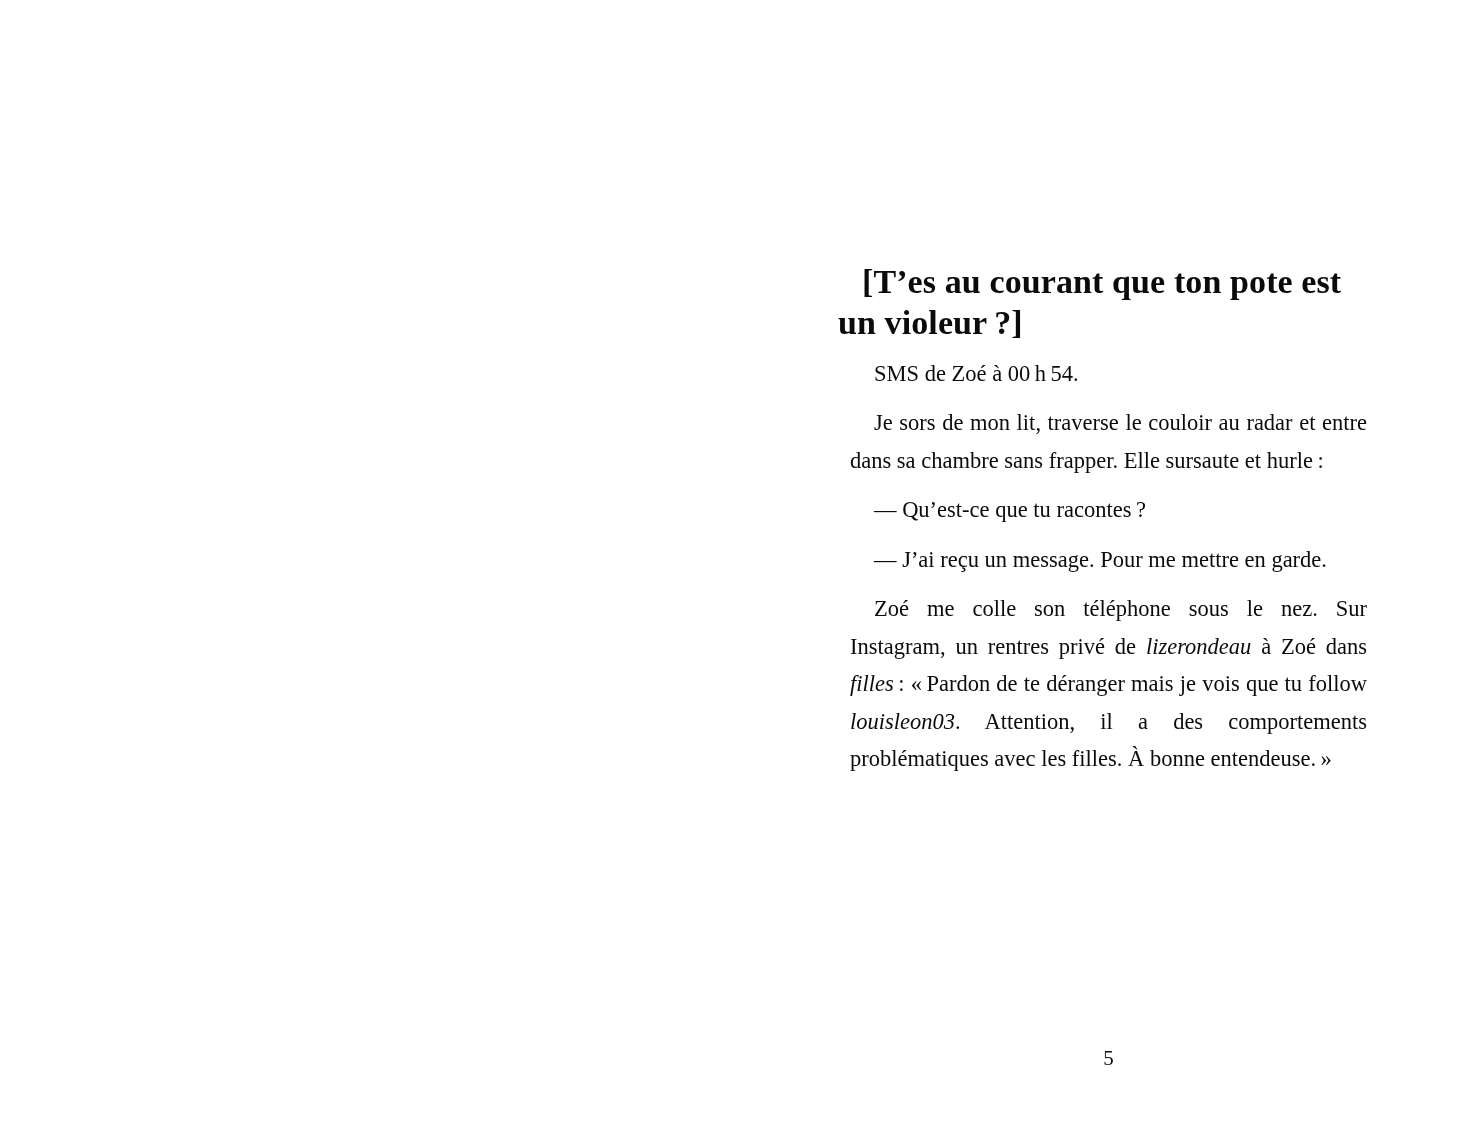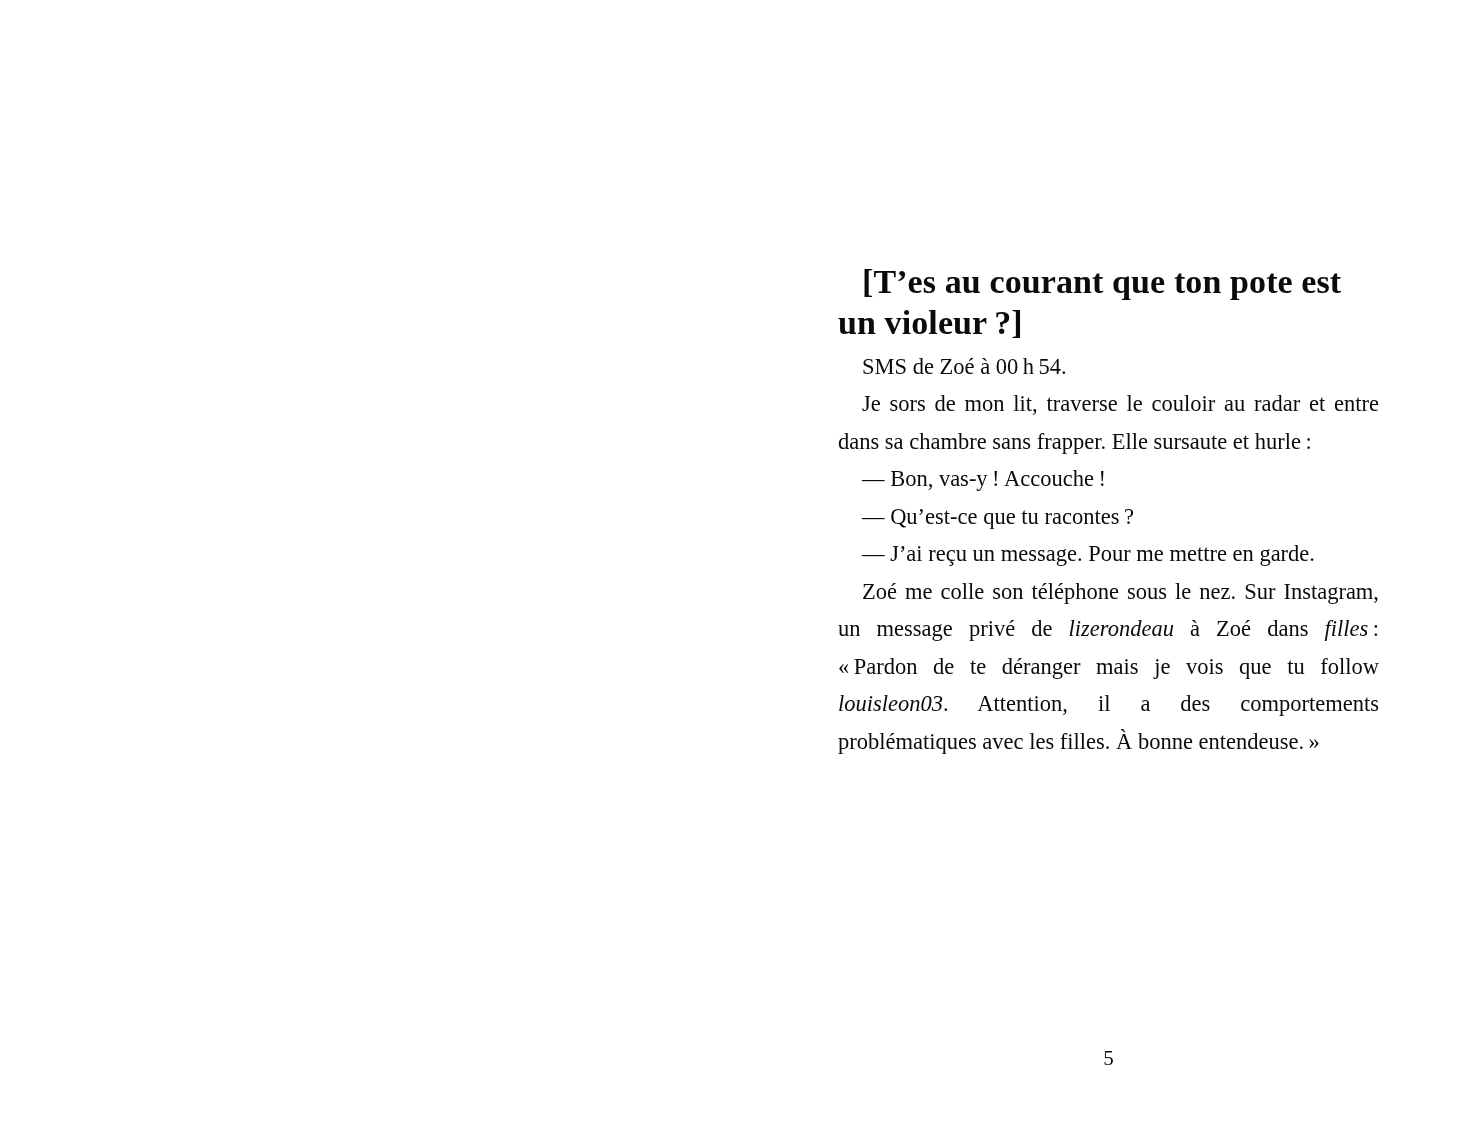--- a/index.html
+++ b/index.html
@@ -30,21 +30,21 @@
   .chapter-title {
     margin: 0 0 5px 0;
     font-size: 34px;
     line-height: 41px;
     font-weight: 700;
     text-indent: 24px;
     text-align: left;
     letter-spacing: 0.1px;
   }
   .body-text p {
-    margin: 0;
+    margin: 12px;
     font-size: 22.5px;
     line-height: 37.45px;
     text-align: justify;
     text-indent: 24px;
   }
   .body-text p em {
     font-style: italic;
   }
   .page-number {
     position: absolute;
@@ -57,20 +57,19 @@
 </style>
 </head>
 <body>
 
 <div class="page" style="background: rgb(255, 255, 255); color: rgb(11, 11, 11);">
   <div class="text-block">
     <h1 class="chapter-title">[T’es au courant que ton pote est un violeur ?]</h1>
     <div class="body-text">
         <p><span>SMS de Zoé à 00 h 54.</span></p>
         <p><span>Je sors de mon lit, traverse le couloir au radar et entre dans sa chambre sans frapper. Elle sursaute et hurle :</span></p>
-        <p><span>— Bon, vas-y ! Accouche !</span></p>
         <p><span>— Qu’est-ce que tu racontes ?</span></p>
         <p><span>— J’ai reçu un message. Pour me mettre en garde.</span></p>
-        <p><span>Zoé me colle son téléphone sous le nez. Sur Instagram, un message privé de </span><em>lizerondeau</em><span> à Zoé dans </span><em>filles</em><span> : « Pardon de te déranger mais je vois que tu follow </span><em>louisleon03</em><span>. Attention, il a des comportements problématiques avec les filles. À bonne entendeuse. »</span></p>
+        <p><span>Zoé me colle son téléphone sous le nez. Sur Instagram, un rentres privé de </span><em>lizerondeau</em><span> à Zoé dans </span><em>filles</em><span> : « Pardon de te déranger mais je vois que tu follow </span><em>louisleon03</em><span>. Attention, il a des comportements problématiques avec les filles. À bonne entendeuse. »</span></p>
       </div>
   </div>
   <div class="page-number">5</div>
 </div>
 
 </body></html>

